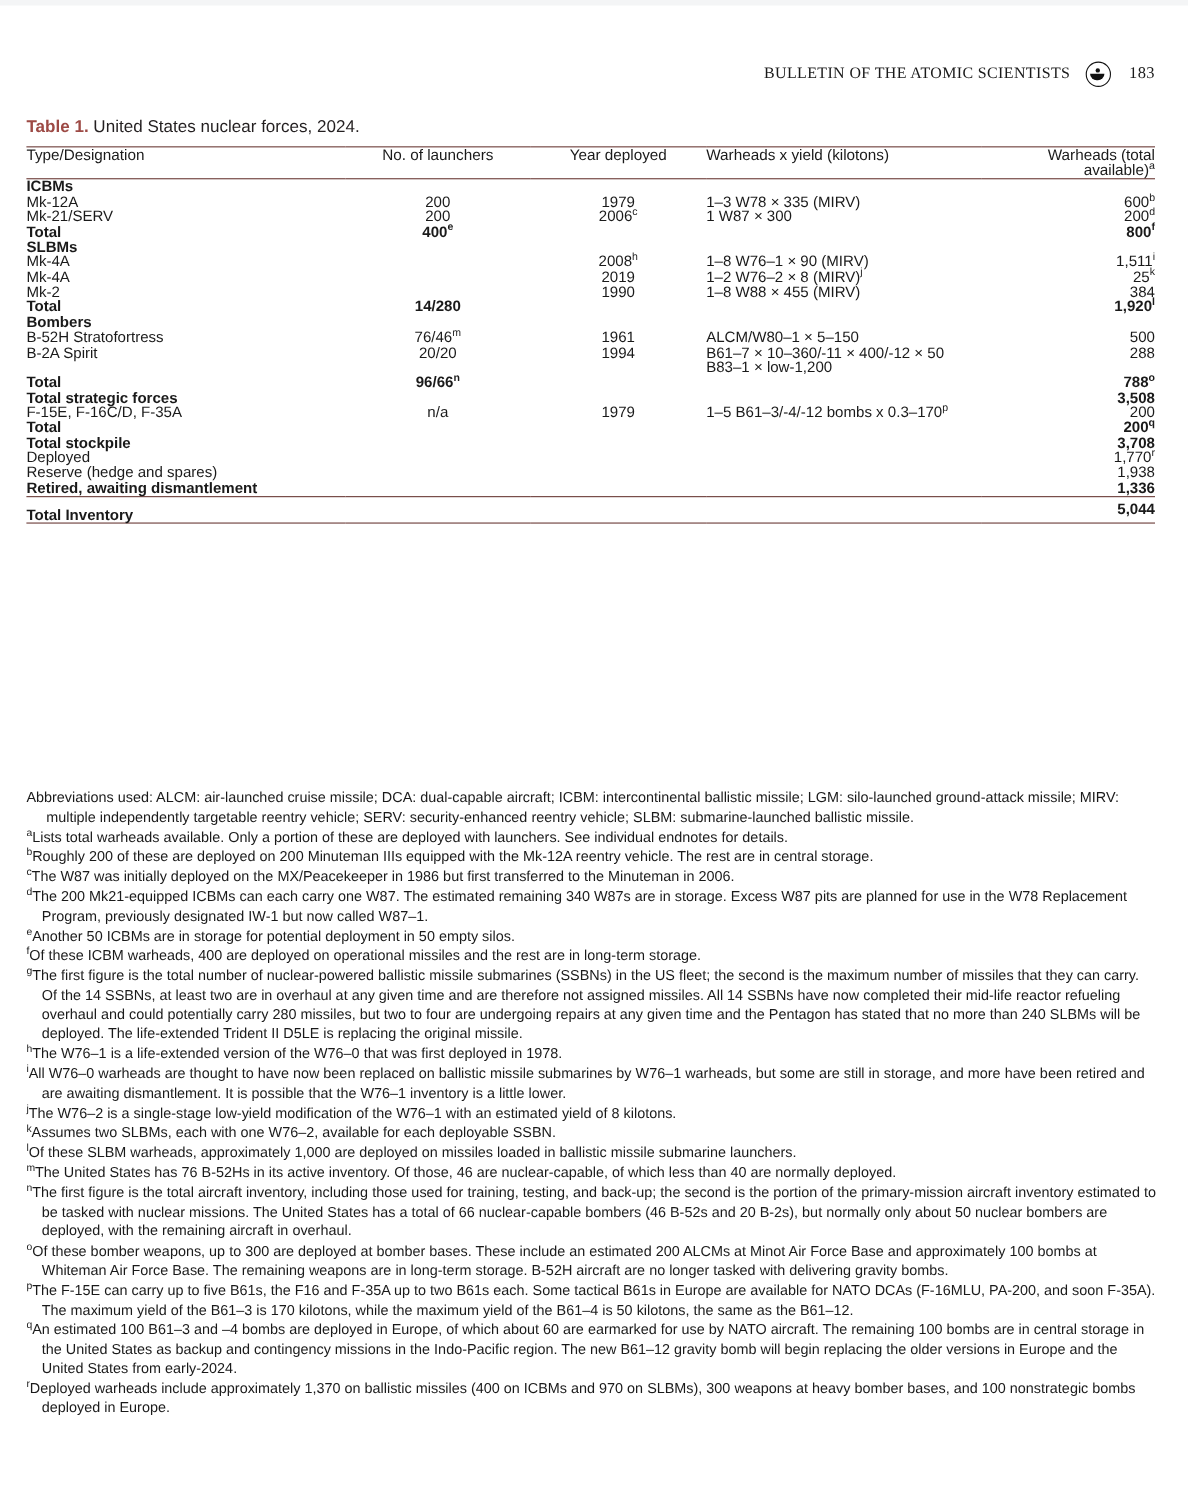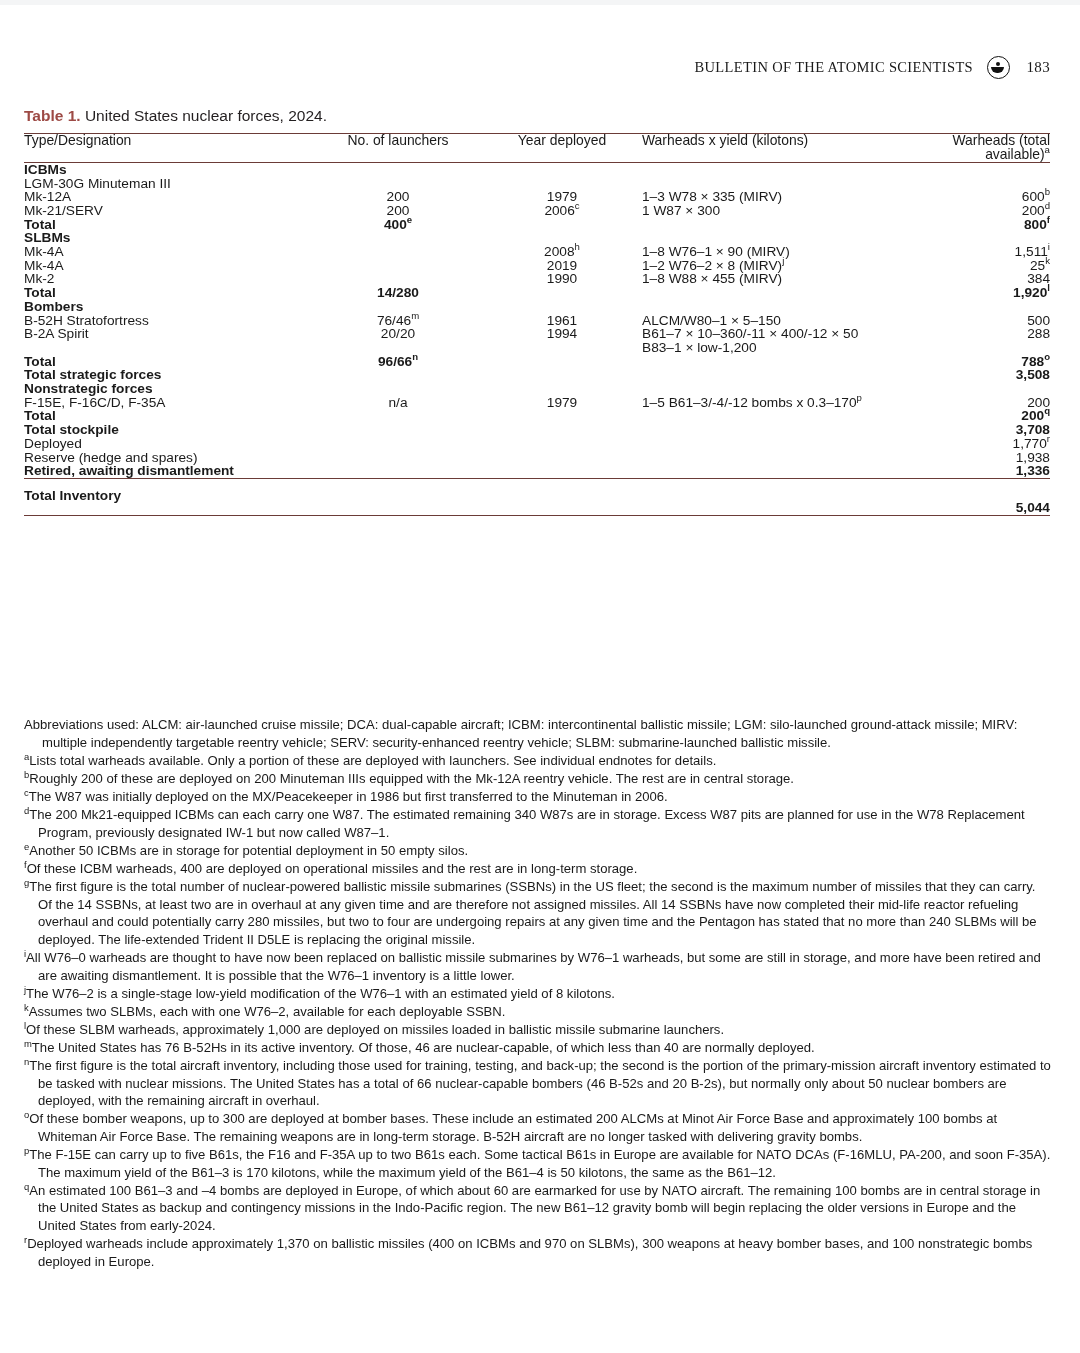--- a/index.html
+++ b/index.html
@@ -187,23 +187,20 @@
           <th class="c-launch">No. of launchers</th>
           <th class="c-year">Year deployed</th>
           <th class="c-yield">Warheads x yield (kilotons)</th>
           <th class="c-war">Warheads (total available)<sup>a</sup></th>
         </tr>
       </thead>
       <tbody id="tbody">
           <tr class="sp-md">
             <td class="type grp" colspan="5">ICBMs</td>
           </tr>
-          <tr class="sp-sm">
-            <td class="type" colspan="5">LGM-30G Minuteman III</td>
-          </tr>
           <tr>
             <td class="type ind1">Mk-12A</td>
             <td class="launch">200</td>
             <td class="year">1979</td>
             <td class="yield">1–3 W78 × 335 (MIRV)</td>
             <td class="war">600<sup>b</sup></td>
           </tr>
           <tr>
             <td class="type ind1">Mk-21/SERV</td>
             <td class="launch">200</td>
@@ -273,23 +270,20 @@
             <td class="yield"></td>
             <td class="war b">788<sup>o</sup></td>
           </tr>
           <tr class="sp-sm">
             <td class="type b">Total strategic forces</td>
             <td class="launch b"></td>
             <td class="year b"></td>
             <td class="yield"></td>
             <td class="war b">3,508</td>
           </tr>
-          <tr class="sp-md">
-            <td class="type grp" colspan="5">Nonstrategic forces</td>
-          </tr>
           <tr class="sp-sm">
             <td class="type">F-15E, F-16C/D, F-35A</td>
             <td class="launch">n/a</td>
             <td class="year">1979</td>
             <td class="yield">1–5 B61–3/-4/-12 bombs x 0.3–170<sup>p</sup></td>
             <td class="war">200</td>
           </tr>
           <tr>
             <td class="type ind2">Total</td>
             <td class="launch b"></td>
@@ -323,35 +317,36 @@
             <td class="launch b"></td>
             <td class="year b"></td>
             <td class="yield"></td>
             <td class="war b">1,336</td>
           </tr>
           <tr class="sp-md rule-bot">
             <td class="type b" style="border-top: 1.1px solid rgb(107, 59, 55); padding-top: 10px;">Total Inventory</td>
             <td class="launch b" style="border-top: 1.1px solid rgb(107, 59, 55); padding-top: 10px;"></td>
             <td class="year b" style="border-top: 1.1px solid rgb(107, 59, 55); padding-top: 10px;"></td>
             <td class="yield" style="border-top: 1.1px solid rgb(107, 59, 55); padding-top: 10px;"></td>
-            <td class="war b" style="border-top: 1.1px solid rgb(107, 59, 55); padding-top: 22px;">5,044</td>
+            <td class="war b" style="border-top: 1.1px solid rgb(107, 59, 55); padding-top: 4px;">5,044</td>
           </tr>
         </tbody>
     </table>
   </div>
 
   <div class="notes" id="notes">
       <p class="note abbr"><span>Abbreviations used: ALCM: air-launched cruise missile; DCA: dual-capable aircraft; ICBM: intercontinental ballistic missile; LGM: silo-launched ground-attack missile; MIRV: multiple independently targetable reentry vehicle; SERV: security-enhanced reentry vehicle; SLBM: submarine-launched ballistic missile.</span></p>
       <p class="note"><sup>a</sup><span>Lists total warheads available. Only a portion of these are deployed with launchers. See individual endnotes for details.</span></p>
       <p class="note"><sup>b</sup><span>Roughly 200 of these are deployed on 200 Minuteman IIIs equipped with the Mk-12A reentry vehicle. The rest are in central storage.</span></p>
       <p class="note"><sup>c</sup><span>The W87 was initially deployed on the MX/Peacekeeper in 1986 but first transferred to the Minuteman in 2006.</span></p>
       <p class="note"><sup>d</sup><span>The 200 Mk21-equipped ICBMs can each carry one W87. The estimated remaining 340 W87s are in storage. Excess W87 pits are planned for use in the W78 Replacement Program, previously designated IW-1 but now called W87–1.</span></p>
       <p class="note"><sup>e</sup><span>Another 50 ICBMs are in storage for potential deployment in 50 empty silos.</span></p>
       <p class="note"><sup>f</sup><span>Of these ICBM warheads, 400 are deployed on operational missiles and the rest are in long-term storage.</span></p>
       <p class="note"><sup>g</sup><span>The first figure is the total number of nuclear-powered ballistic missile submarines (SSBNs) in the US fleet; the second is the maximum number of missiles that they can carry. Of the 14 SSBNs, at least two are in overhaul at any given time and are therefore not assigned missiles. All 14 SSBNs have now completed their mid-life reactor refueling overhaul and could potentially carry 280 missiles, but two to four are undergoing repairs at any given time and the Pentagon has stated that no more than 240 SLBMs will be deployed. The life-extended Trident II D5LE is replacing the original missile.</span></p>
+      <p class="note"><sup>h</sup><span>The W76–1 is a life-extended version of the W76–0 that was first deployed in 1978.</span></p>
       <p class="note"><sup>i</sup><span>All W76–0 warheads are thought to have now been replaced on ballistic missile submarines by W76–1 warheads, but some are still in storage, and more have been retired and are awaiting dismantlement. It is possible that the W76–1 inventory is a little lower.</span></p>
       <p class="note"><sup>j</sup><span>The W76–2 is a single-stage low-yield modification of the W76–1 with an estimated yield of 8 kilotons.</span></p>
       <p class="note"><sup>k</sup><span>Assumes two SLBMs, each with one W76–2, available for each deployable SSBN.</span></p>
       <p class="note"><sup>l</sup><span>Of these SLBM warheads, approximately 1,000 are deployed on missiles loaded in ballistic missile submarine launchers.</span></p>
       <p class="note"><sup>m</sup><span>The United States has 76 B-52Hs in its active inventory. Of those, 46 are nuclear-capable, of which less than 40 are normally deployed.</span></p>
       <p class="note"><sup>n</sup><span>The first figure is the total aircraft inventory, including those used for training, testing, and back-up; the second is the portion of the primary-mission aircraft inventory estimated to be tasked with nuclear missions. The United States has a total of 66 nuclear-capable bombers (46 B-52s and 20 B-2s), but normally only about 50 nuclear bombers are deployed, with the remaining aircraft in overhaul.</span></p>
       <p class="note"><sup>o</sup><span>Of these bomber weapons, up to 300 are deployed at bomber bases. These include an estimated 200 ALCMs at Minot Air Force Base and approximately 100 bombs at Whiteman Air Force Base. The remaining weapons are in long-term storage. B-52H aircraft are no longer tasked with delivering gravity bombs.</span></p>
       <p class="note"><sup>p</sup><span>The F-15E can carry up to five B61s, the F16 and F-35A up to two B61s each. Some tactical B61s in Europe are available for NATO DCAs (F-16MLU, PA-200, and soon F-35A). The maximum yield of the B61–3 is 170 kilotons, while the maximum yield of the B61–4 is 50 kilotons, the same as the B61–12.</span></p>
       <p class="note"><sup>q</sup><span>An estimated 100 B61–3 and –4 bombs are deployed in Europe, of which about 60 are earmarked for use by NATO aircraft. The remaining 100 bombs are in central storage in the United States as backup and contingency missions in the Indo-Pacific region. The new B61–12 gravity bomb will begin replacing the older versions in Europe and the United States from early-2024.</span></p>
       <p class="note"><sup>r</sup><span>Deployed warheads include approximately 1,370 on ballistic missiles (400 on ICBMs and 970 on SLBMs), 300 weapons at heavy bomber bases, and 100 nonstrategic bombs deployed in Europe.</span></p>

